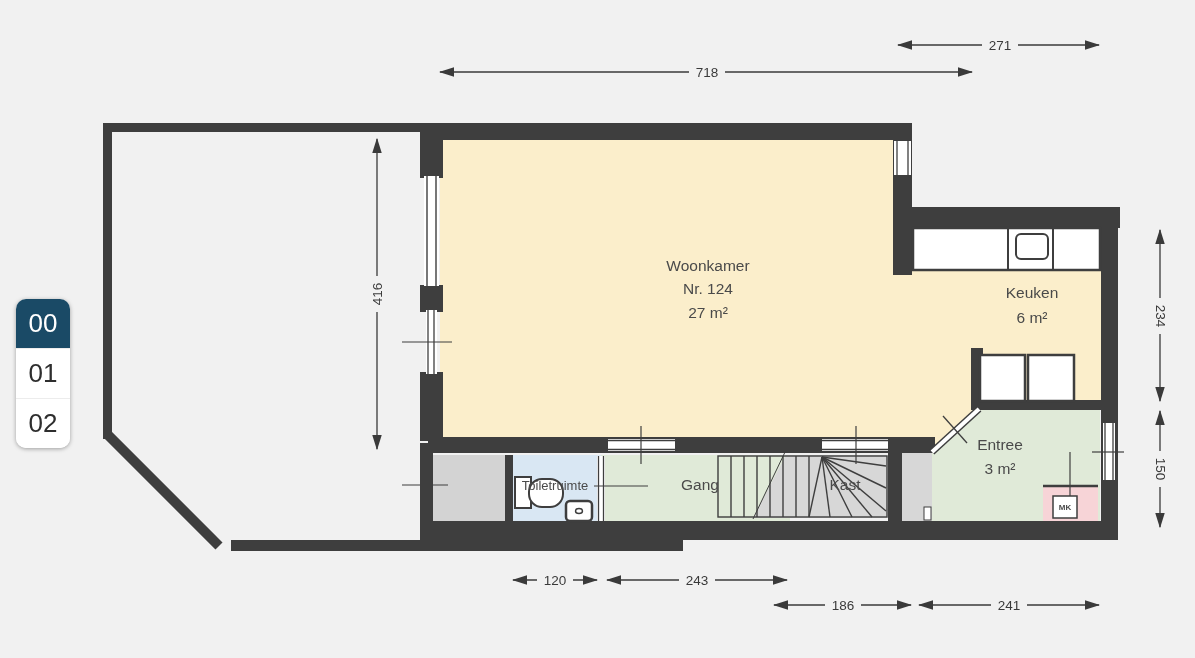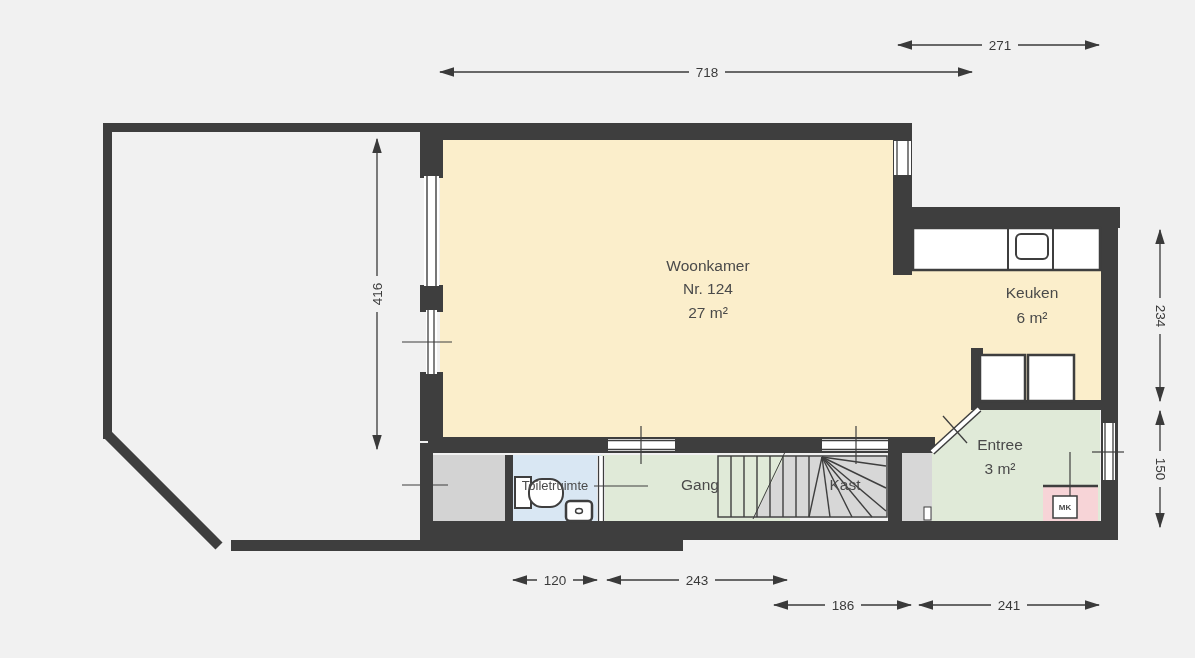--- a/index.html
+++ b/index.html
@@ -230,14 +230,19 @@
         <text class="dim-label" x="843" y="609.5" text-anchor="middle" stroke="none">186</text>
       </g>
       <g>
         <line x1="919" y1="605" x2="1099" y2="605" marker-start="url(#ah)" marker-end="url(#ah)"></line>
         <rect x="991" y="597" width="36" height="16" fill="#F1F1F1" stroke="none"></rect>
         <text class="dim-label" x="1009" y="609.5" text-anchor="middle" stroke="none">241</text>
       </g>
     </g>
   </svg>
 
+  <div class="floor-selector">
+    <div class="floor-btn selected">00</div>
+    <div class="floor-btn">01</div>
+    <div class="floor-btn">02</div>
+  </div>
 
 </div>
 
 </body></html>

